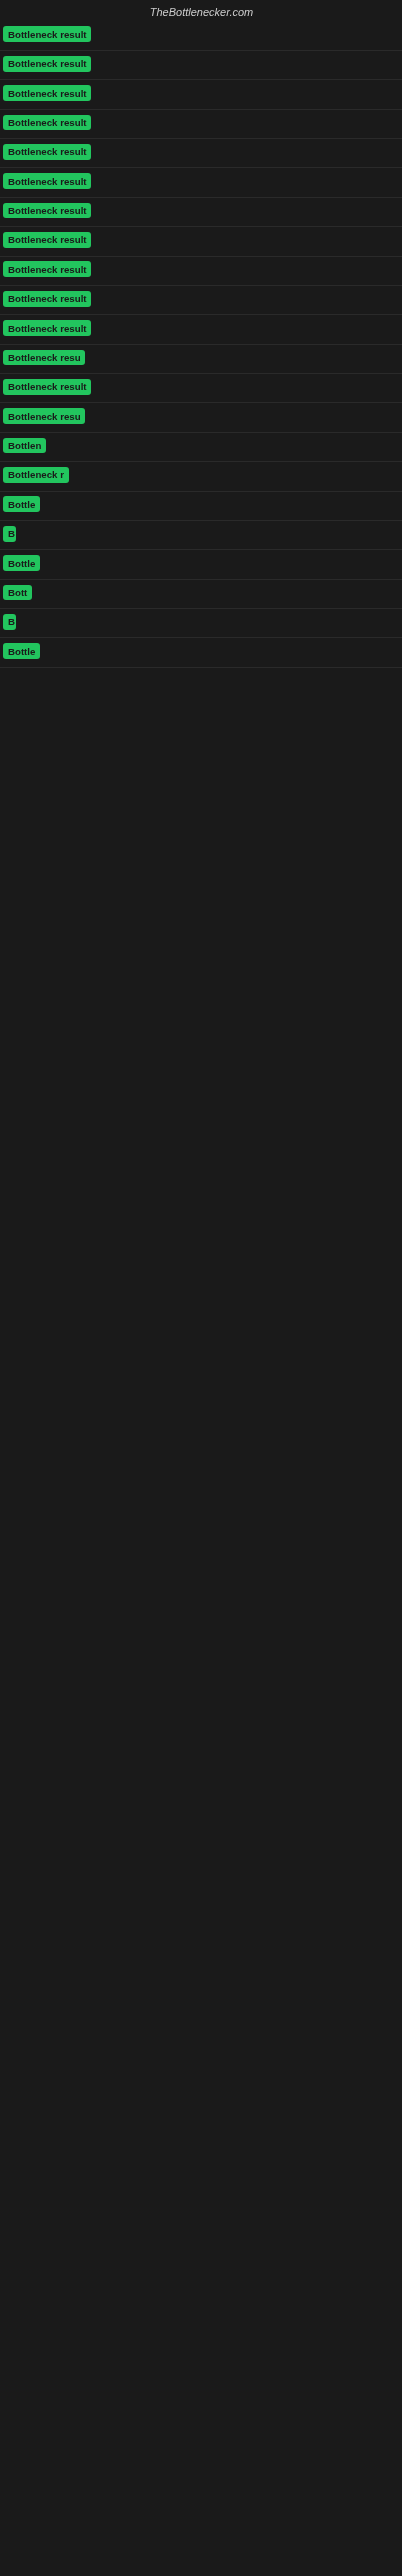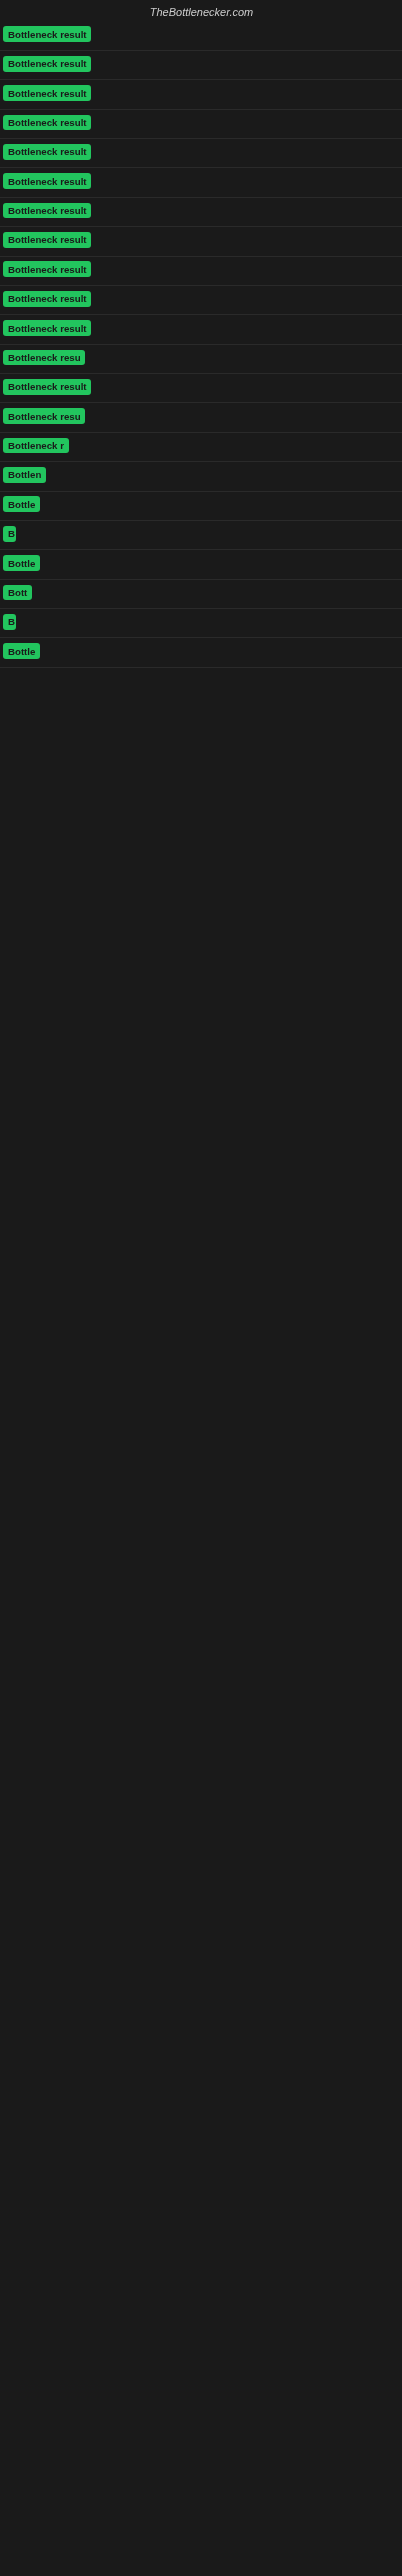--- a/index.html
+++ b/index.html
@@ -52,22 +52,22 @@
     <div class="result-row"><span class="bottleneck-badge" style="max-width: 97px;">Bottleneck result</span></div>
     <div class="result-row"><span class="bottleneck-badge" style="max-width: 97px;">Bottleneck result</span></div>
     <div class="result-row"><span class="bottleneck-badge" style="max-width: 97px;">Bottleneck result</span></div>
     <div class="result-row"><span class="bottleneck-badge" style="max-width: 97px;">Bottleneck result</span></div>
     <div class="result-row"><span class="bottleneck-badge" style="max-width: 97px;">Bottleneck result</span></div>
     <div class="result-row"><span class="bottleneck-badge" style="max-width: 97px;">Bottleneck result</span></div>
     <div class="result-row"><span class="bottleneck-badge" style="max-width: 97px;">Bottleneck result</span></div>
     <div class="result-row"><span class="bottleneck-badge" style="max-width: 87px;">Bottleneck resu</span></div>
     <div class="result-row"><span class="bottleneck-badge" style="max-width: 97px;">Bottleneck result</span></div>
     <div class="result-row"><span class="bottleneck-badge" style="max-width: 87px;">Bottleneck resu</span></div>
+    <div class="result-row"><span class="bottleneck-badge" style="max-width: 48px;">Bottlen</span></div>
     <div class="result-row"><span class="bottleneck-badge" style="max-width: 68px;">Bottleneck r</span></div>
-    <div class="result-row"><span class="bottleneck-badge" style="max-width: 48px;">Bottlen</span></div>
     <div class="result-row"><span class="bottleneck-badge" style="max-width: 42px;">Bottle</span></div>
     <div class="result-row"><span class="bottleneck-badge" style="max-width: 13px;">B</span></div>
     <div class="result-row"><span class="bottleneck-badge" style="max-width: 42px;">Bottle</span></div>
     <div class="result-row"><span class="bottleneck-badge" style="max-width: 29px; text-align: right;">Bott</span></div>
     <div class="result-row"><span class="bottleneck-badge" style="max-width: 13px;">B</span></div>
     <div class="result-row"><span class="bottleneck-badge" style="max-width: 42px;">Bottle</span></div>
   </div>
 
 
 </body></html>

